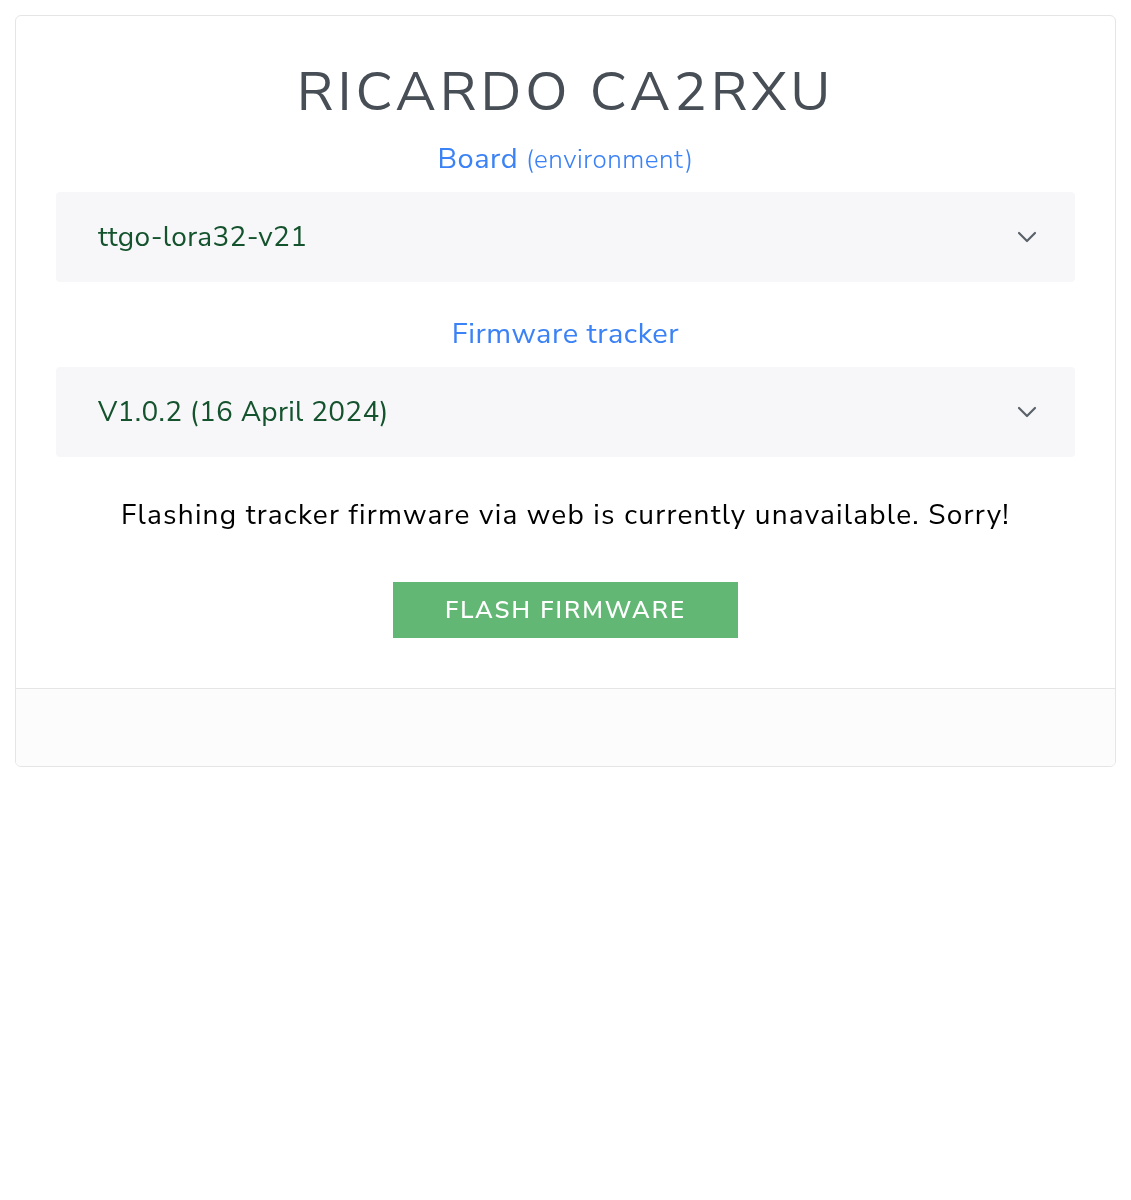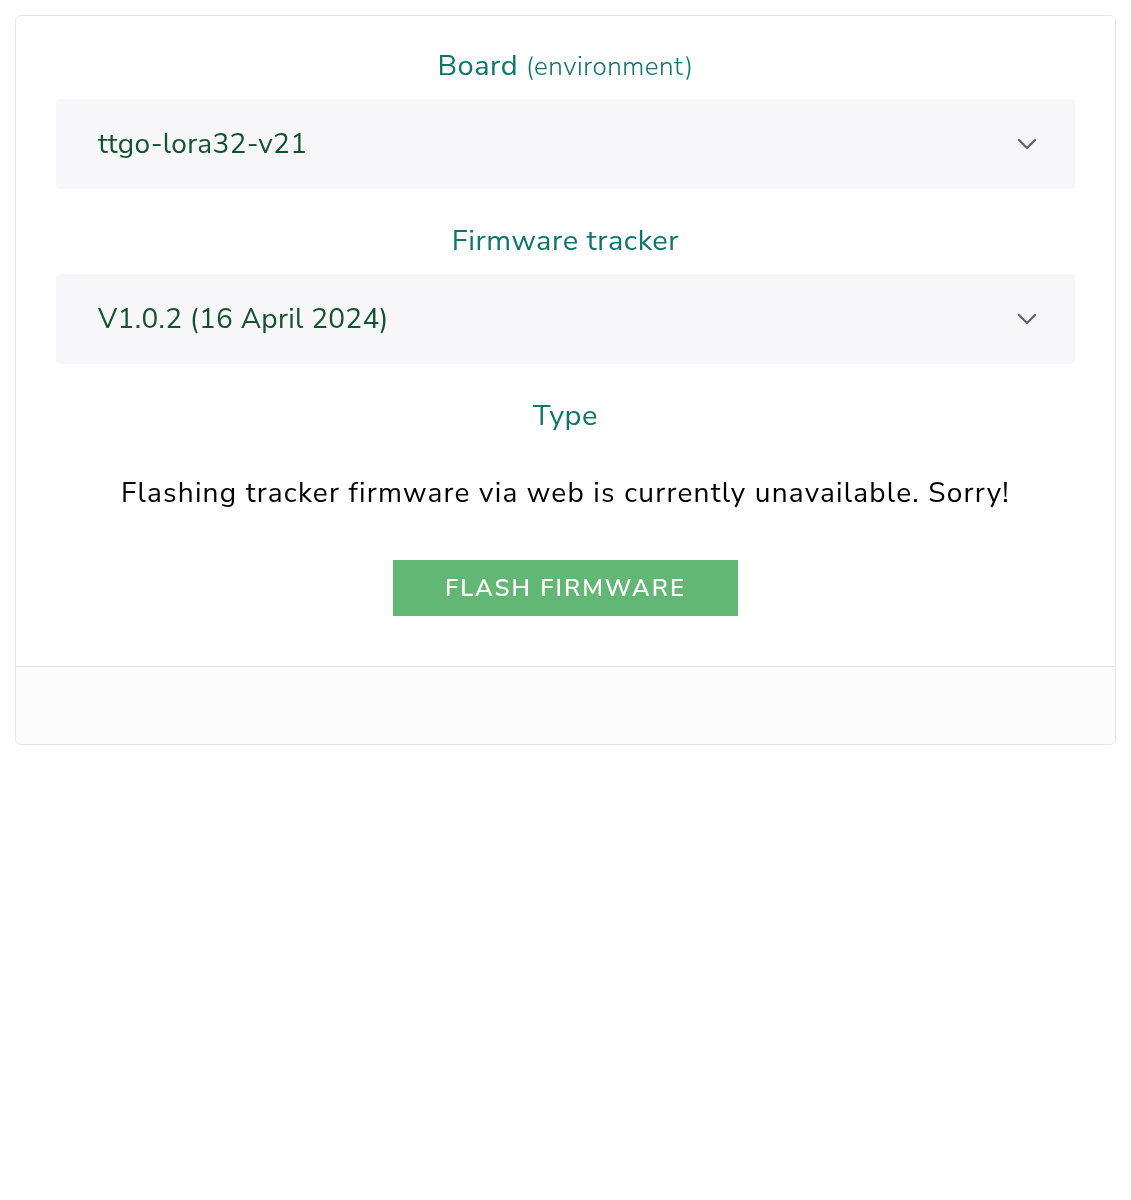--- a/index.html
+++ b/index.html
@@ -36,21 +36,21 @@
       font-size: 42px;
       font-weight: 400;
       letter-spacing: 3px;
       color: #5a6169;
       line-height: 1.35;
       margin-bottom: 28px;
     }
     .label-row {
       font-size: 29px;
       font-weight: 400;
-      color: #0f766e;
+      color: #3b82f6;
       margin-bottom: 14px;
       margin-top: 32px;
       letter-spacing: 0.5px;
     }
     .label-row:first-of-type {
       margin-top: 0;
     }
     .label-sub {
       font-size: 26px;
       font-weight: 300;
@@ -112,20 +112,21 @@
       height: 78px;
       background: #fcfcfc;
     }
   </style>
 </head>
 <body>
 
 <div class="card">
   <div class="card-body">
 
+    <h1 class="title">RICARDO CA2RXU</h1>
 
     <div class="label-row">
       <span>Board</span>
       <span class="label-sub">(environment)</span>
     </div>
     <div class="select-wrapper">
       <div class="select">ttgo-lora32-v21</div>
       <span class="chevron">
         <svg width="20" height="12" viewBox="0 0 20 12">
             <path d="M2 2 L10 10 L18 2" stroke="#5a6169" stroke-width="2.2" fill="none" stroke-linecap="round" stroke-linejoin="round"></path>
@@ -136,21 +137,20 @@
     <div class="label-row">Firmware tracker</div>
     <div class="select-wrapper">
       <div class="select">V1.0.2 (16 April 2024)</div>
       <span class="chevron">
         <svg width="20" height="12" viewBox="0 0 20 12">
             <path d="M2 2 L10 10 L18 2" stroke="#5a6169" stroke-width="2.2" fill="none" stroke-linecap="round" stroke-linejoin="round"></path>
           </svg>
       </span>
     </div>
 
-    <div class="label-row">Type</div>
 
     <p class="message">Flashing tracker firmware via web is currently unavailable. Sorry!</p>
 
     <button class="flash-button">FLASH FIRMWARE</button>
 
   </div>
   <div class="footer-strip"></div>
 </div>
 
 </body></html>

